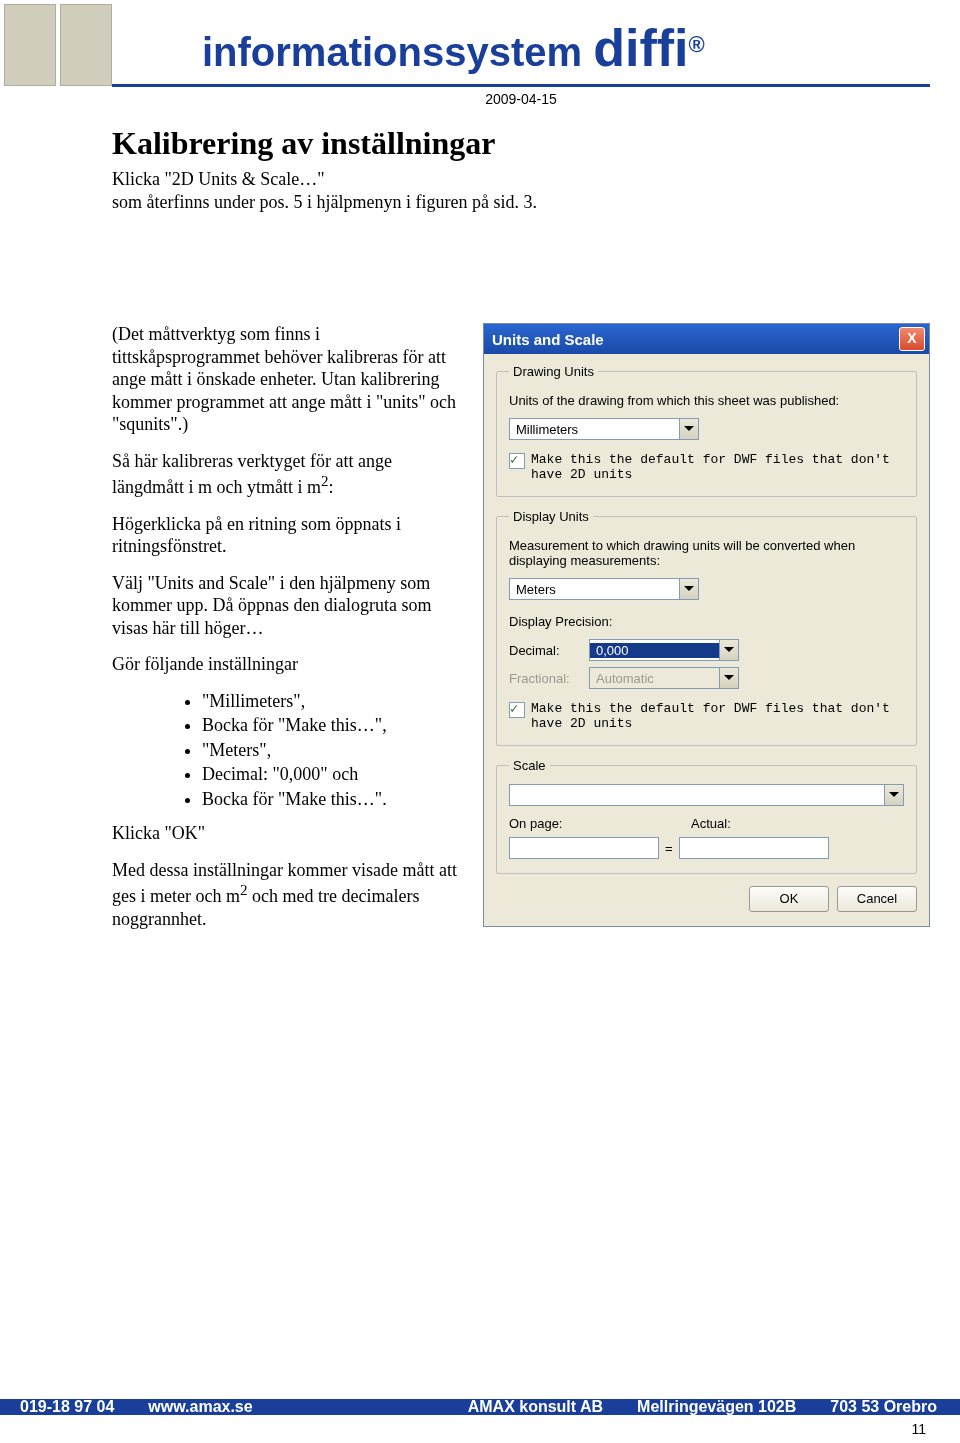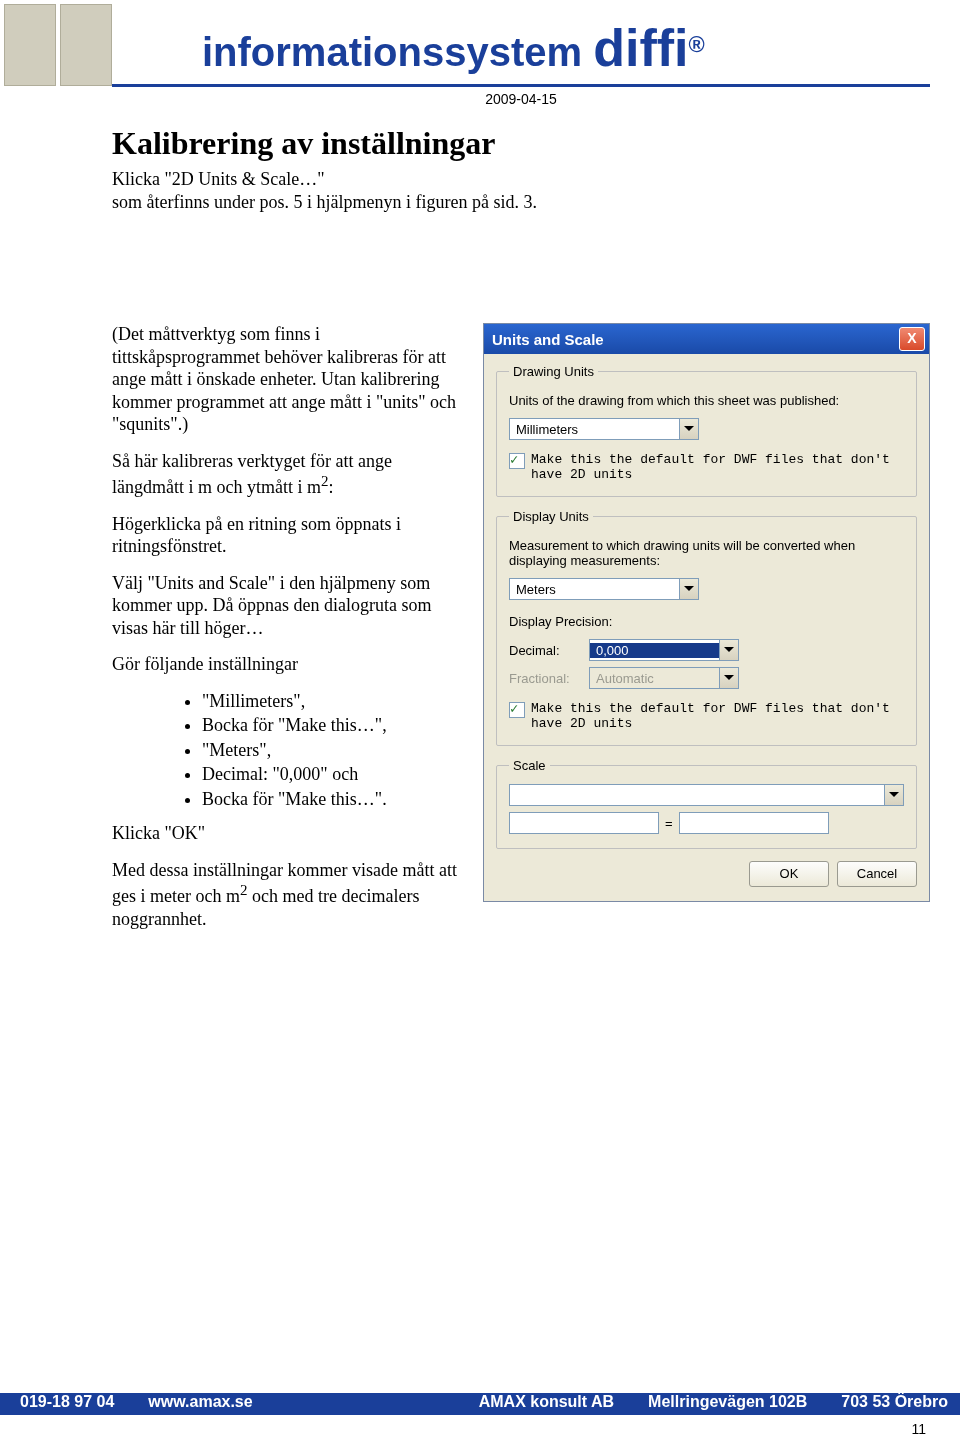--- a/index.html
+++ b/index.html
@@ -254,27 +254,28 @@
     margin-top: 6px;
   }
 
   
   .footer-bar {
     position: absolute;
     left: 0;
     bottom: 28px;
     width: 100%;
     background: #1a3f9a;
-    height: 22px;
-    display: flex;
+    height: 16px;
+    display: flex;
+    align-items: center;
     color: #fff;
     font-family: Arial, sans-serif;
     font-weight: bold;
     font-size: 16px;
-    padding: 0 12px 0 20px;
+    padding: 0 23px 0 20px;
     box-sizing: border-box;
     gap: 34px;
   }
   .page-num {
     position: absolute;
     right: 34px;
     bottom: 6px;
     font-family: Arial, sans-serif;
     font-size: 14px;
   }
@@ -371,20 +372,25 @@
             <span>Make this the default for DWF files that don't have 2D units</span>
           </div>
         </fieldset>
 
         <fieldset class="group">
           <legend>Scale</legend>
           <div class="combo" style="width:395px">
             <span class="combo-text"></span>
             <span class="combo-arrow"></span>
           </div>
+          <div class="scale-row" style="margin-top:10px">
+            <span style="width:130px">On page:</span>
+            <span style="width:40px"></span>
+            <span>Actual:</span>
+          </div>
           <div class="scale-row">
             <span class="textbox" style="width:150px"></span>
             <span>=</span>
             <span class="textbox" style="width:150px"></span>
           </div>
         </fieldset>
 
         <div class="btn-row">
           <div class="btn">OK</div>
           <div class="btn">Cancel</div>

